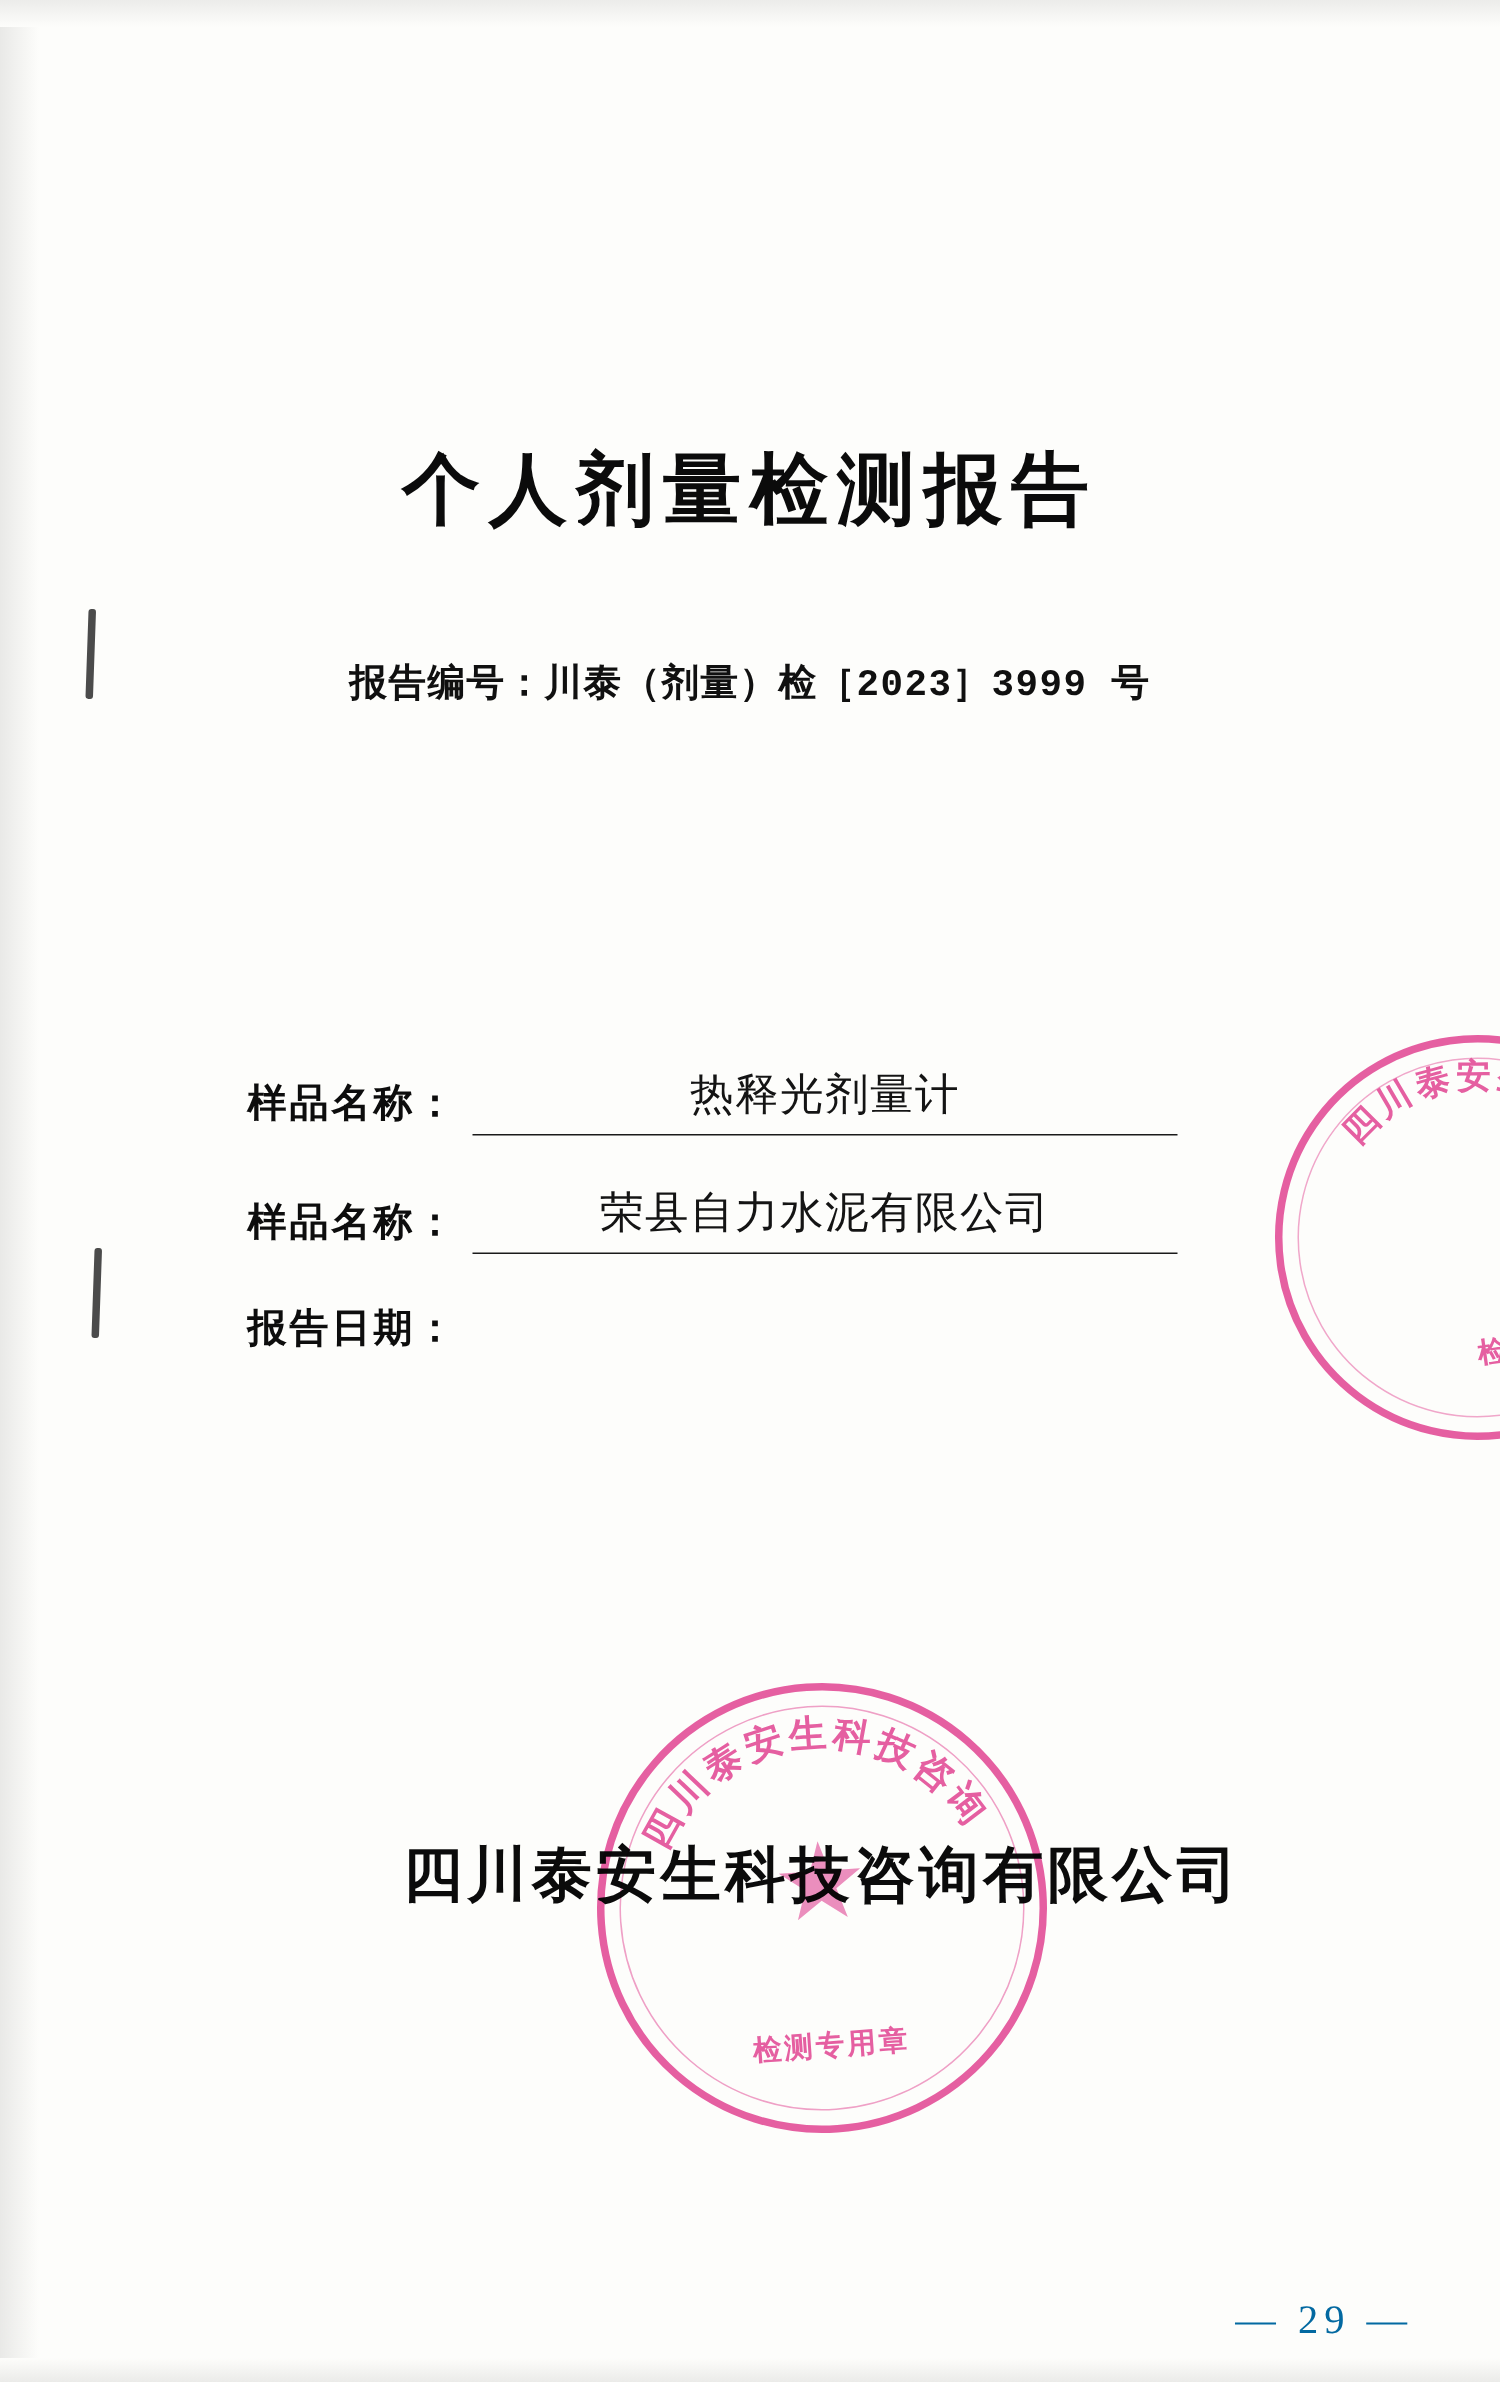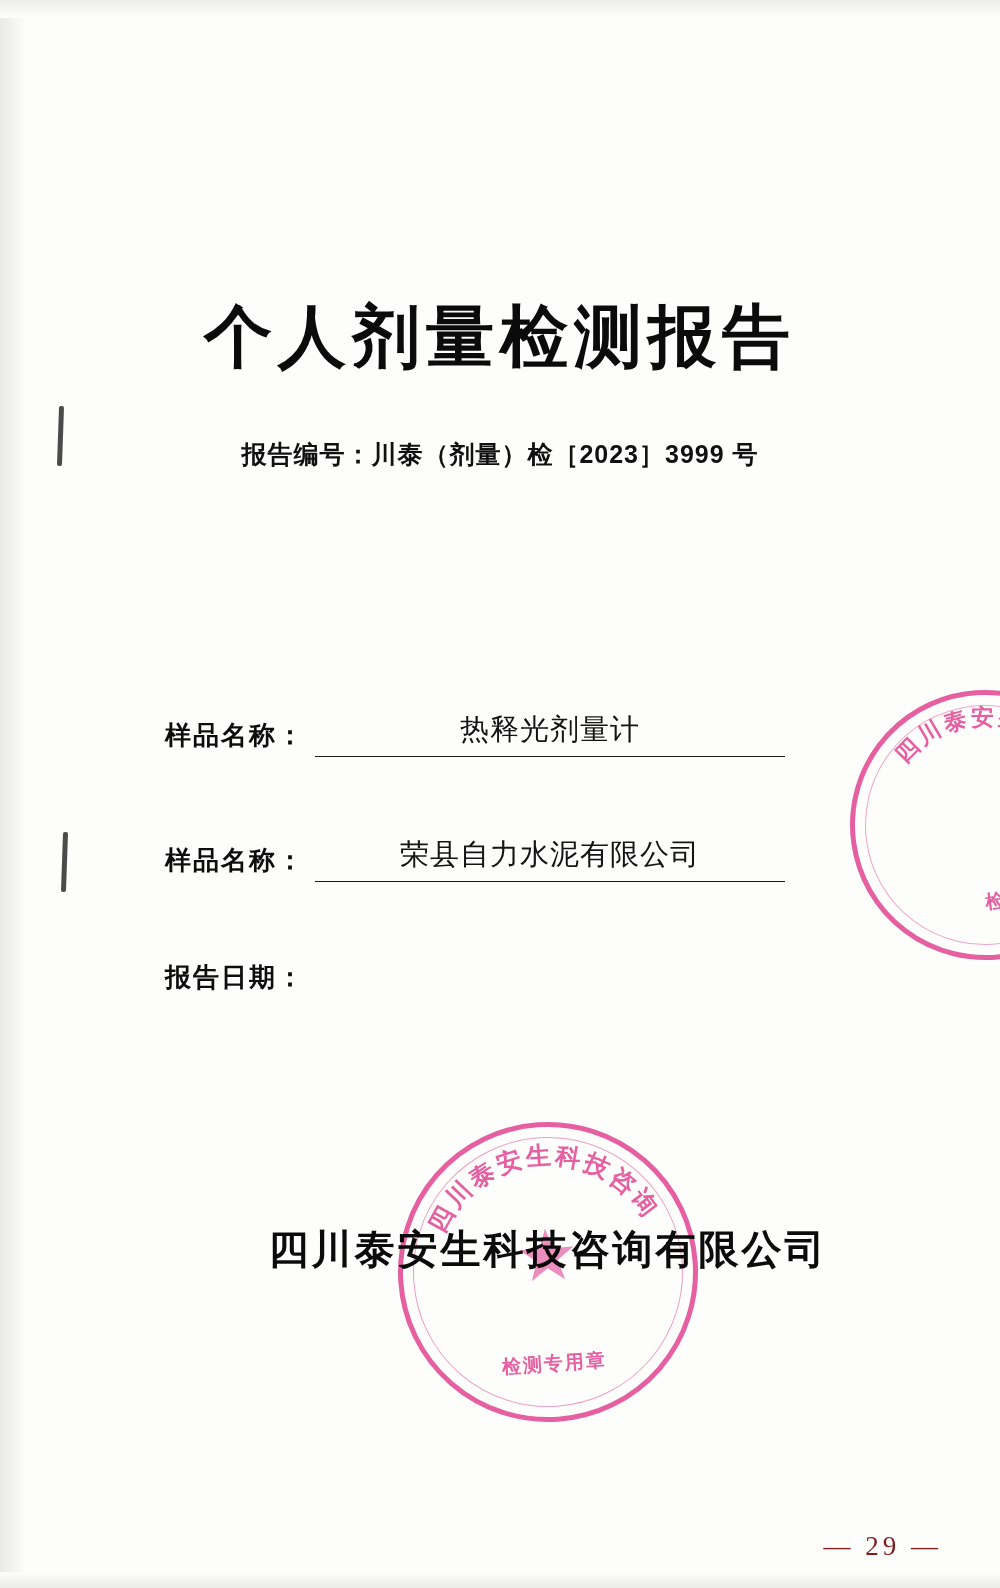--- a/index.html
+++ b/index.html
@@ -56,48 +56,48 @@
   .binder-mark.m2 { left: 62px; top: 832px; height: 60px; }
 
   .title {
     position: absolute;
     top: 292px;
     left: 0;
     width: 100%;
     text-align: center;
     font-family: "Liberation Sans", "DejaVu Sans", sans-serif;
     font-weight: bold;
-    font-size: 68px;
+    font-size: 52px;
     letter-spacing: 6px;
     color: #0b0b0b;
   }
 
   .report-no {
     position: absolute;
     top: 438px;
     left: 0;
     width: 100%;
     text-align: center;
-    font-family: Liberation Sans, sans-serif;
+    font-family: Liberation Mono, monospace;
     font-weight: bold;
     font-size: 25px;
     letter-spacing: 1px;
     color: #101010;
   }
 
   .fields {
     position: absolute;
     top: 710px;
     left: 165px;
     width: 620px;
   }
   .field-row {
     display: flex;
     align-items: flex-end;
-    margin-bottom: 78px;
+    margin-bottom: 32px;
   }
   .field-label {
     font-family: "Liberation Sans", "DejaVu Sans", sans-serif;
     font-weight: bold;
     font-size: 26px;
     letter-spacing: 2px;
     white-space: nowrap;
     padding-bottom: 4px;
     color: #0d0d0d;
   }
@@ -133,21 +133,21 @@
     padding-left: 48px;
   }
 
   .page-number {
     position: absolute;
     right: 58px;
     bottom: 26px;
     font-family: "Liberation Serif", "DejaVu Serif", serif;
     font-size: 27px;
     letter-spacing: 4px;
-    color: #7f1d1d;
+    color: #0369a1;
   }
 
   
   .seal {
     position: absolute;
     border-radius: 50%;
     border: 5px solid #e0338a;
     color: #e0338a;
     opacity: .78;
     pointer-events: none;

